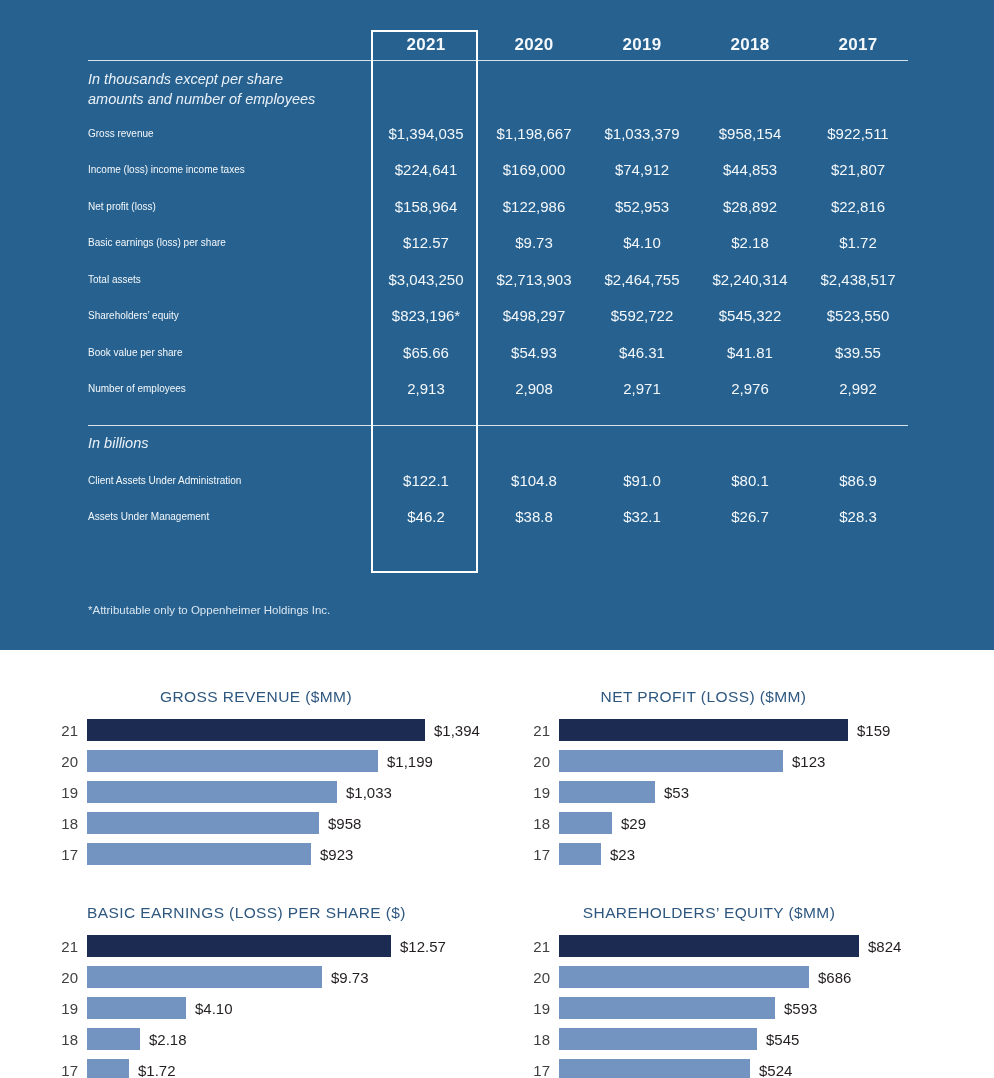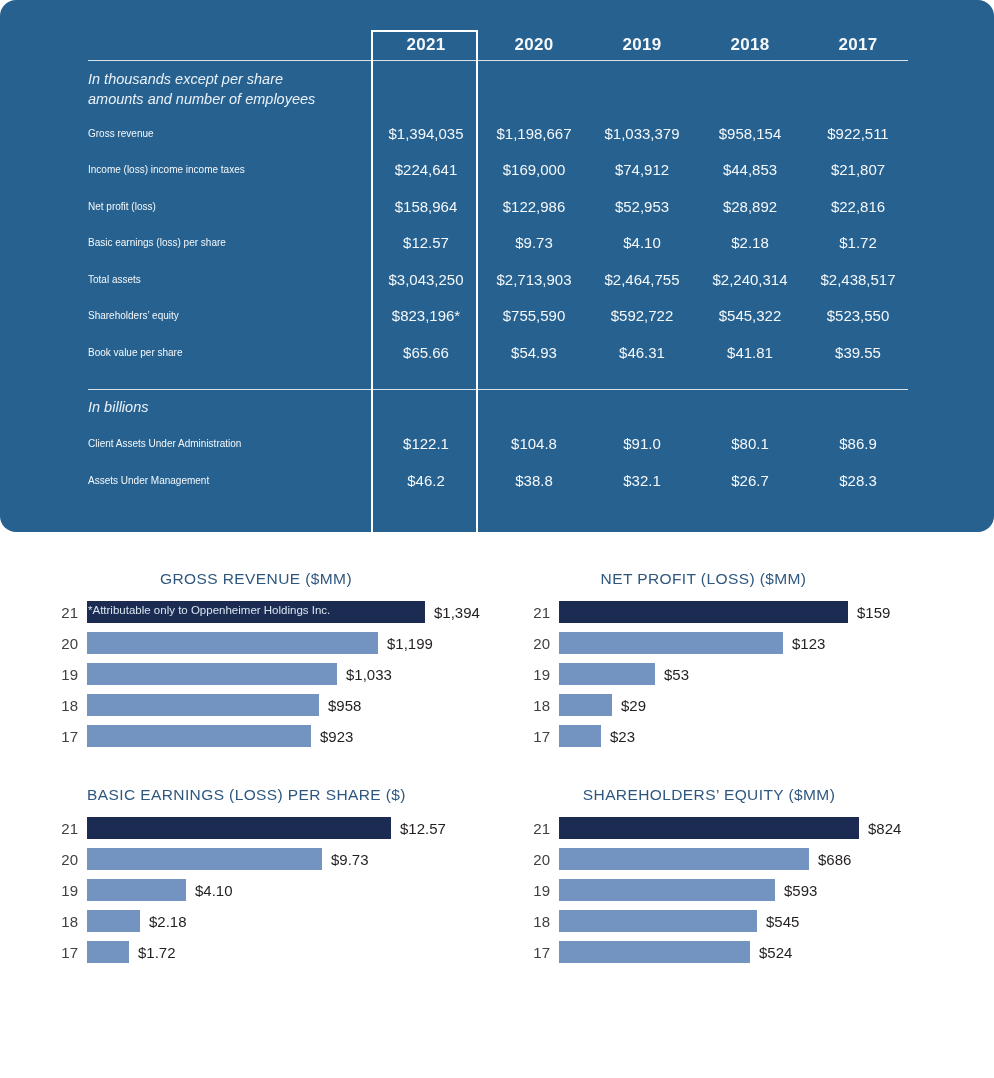--- a/index.html
+++ b/index.html
@@ -4,21 +4,21 @@
 <style>
   html,body{margin:0;padding:0;}
   body{
     width:994px;height:1078px;overflow:hidden;background:#ffffff;
     font-family:"Liberation Sans", sans-serif;
     -webkit-font-smoothing:antialiased;
   }
   .page{position:relative;width:994px;height:1078px;}
 
   
-  .panel{position:relative;width:994px;height:532px;background:#26618f;color:#f4f8fb;border-radius:16px;}
+  .panel{position:relative;width:994px;height:650px;background:#26618f;color:#f4f8fb;}
   .fin-table{position:absolute;left:88px;top:30px;width:824px;}
   .thead,.trow{display:grid;grid-template-columns:284px repeat(5,108px);}
   .thead .cell{height:30px;display:flex;align-items:center;justify-content:center;
     font-weight:bold;font-size:17px;letter-spacing:.3px;}
   .rule{height:0;border-top:1.5px solid rgba(255,255,255,.82);width:820px;}
   .rule2{margin-top:18px;}
   .note{font-style:italic;font-size:14.5px;line-height:20px;height:54px;
     box-sizing:border-box;padding-top:8px;color:#eaf1f8;}
   .note2{height:36px;padding-top:7px;}
   .trow{height:36.5px;}
@@ -98,33 +98,41 @@
             <div class="cell lab">Total assets</div>
             <div class="cell val">$3,043,250</div>
             <div class="cell val">$2,713,903</div>
             <div class="cell val">$2,464,755</div>
             <div class="cell val">$2,240,314</div>
             <div class="cell val">$2,438,517</div>
           </div>
           <div class="trow">
             <div class="cell lab">Shareholders’ equity</div>
             <div class="cell val">$823,196*</div>
-            <div class="cell val">$755,590</div>
+            <div class="cell val">$498,297</div>
             <div class="cell val">$592,722</div>
             <div class="cell val">$545,322</div>
             <div class="cell val">$523,550</div>
           </div>
           <div class="trow">
             <div class="cell lab">Book value per share</div>
             <div class="cell val">$65.66</div>
             <div class="cell val">$54.93</div>
             <div class="cell val">$46.31</div>
             <div class="cell val">$41.81</div>
             <div class="cell val">$39.55</div>
           </div>
+          <div class="trow">
+            <div class="cell lab">Number of employees</div>
+            <div class="cell val">2,913</div>
+            <div class="cell val">2,908</div>
+            <div class="cell val">2,971</div>
+            <div class="cell val">2,976</div>
+            <div class="cell val">2,992</div>
+          </div>
         </div>
       <div class="rule rule2"></div>
       <div class="note note2">In billions</div>
       <div id="rows2">
           <div class="trow">
             <div class="cell lab">Client Assets Under Administration</div>
             <div class="cell val">$122.1</div>
             <div class="cell val">$104.8</div>
             <div class="cell val">$91.0</div>
             <div class="cell val">$80.1</div>

